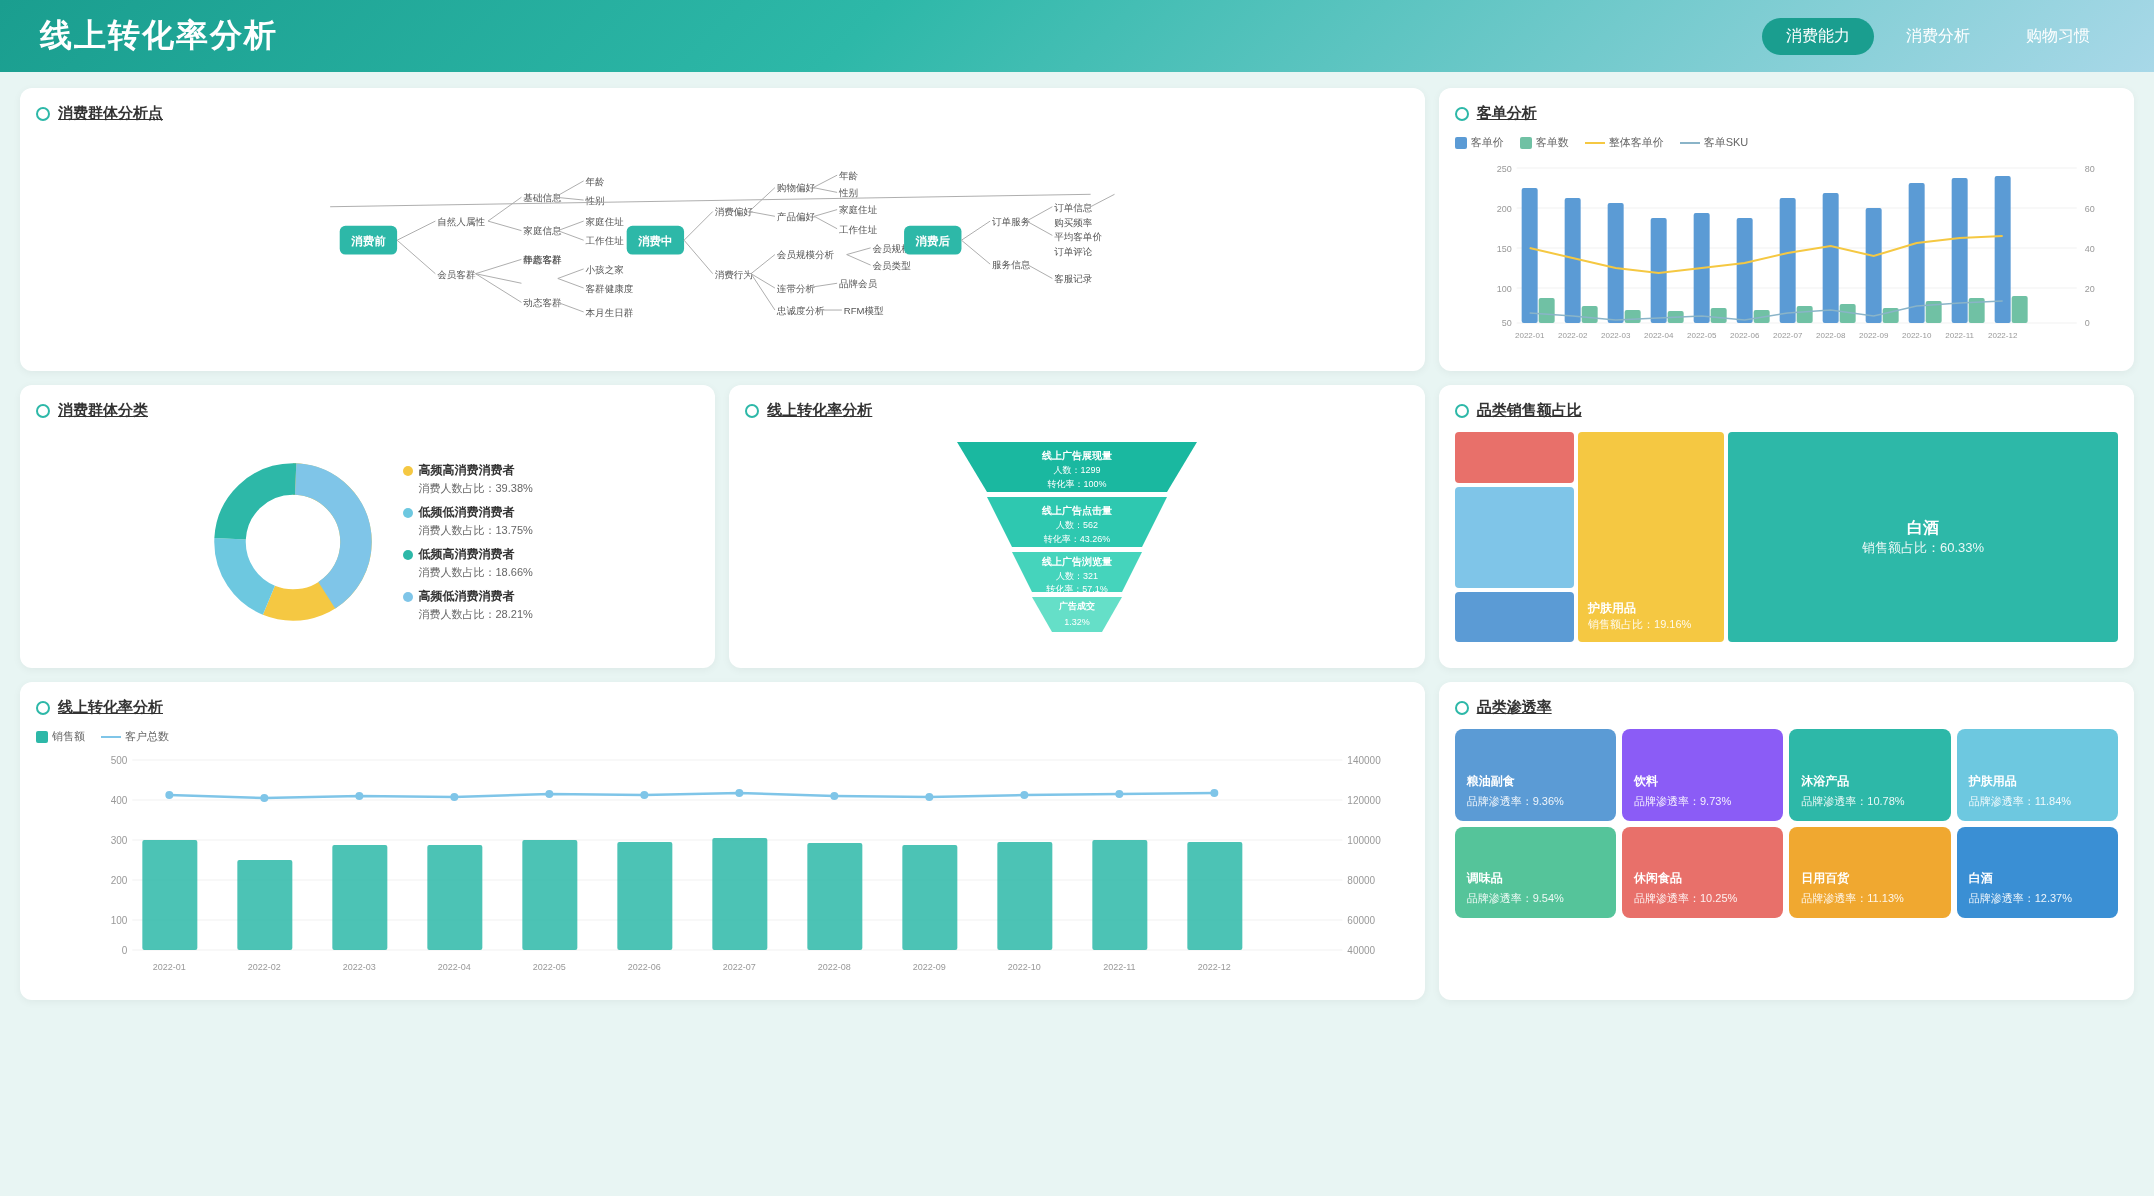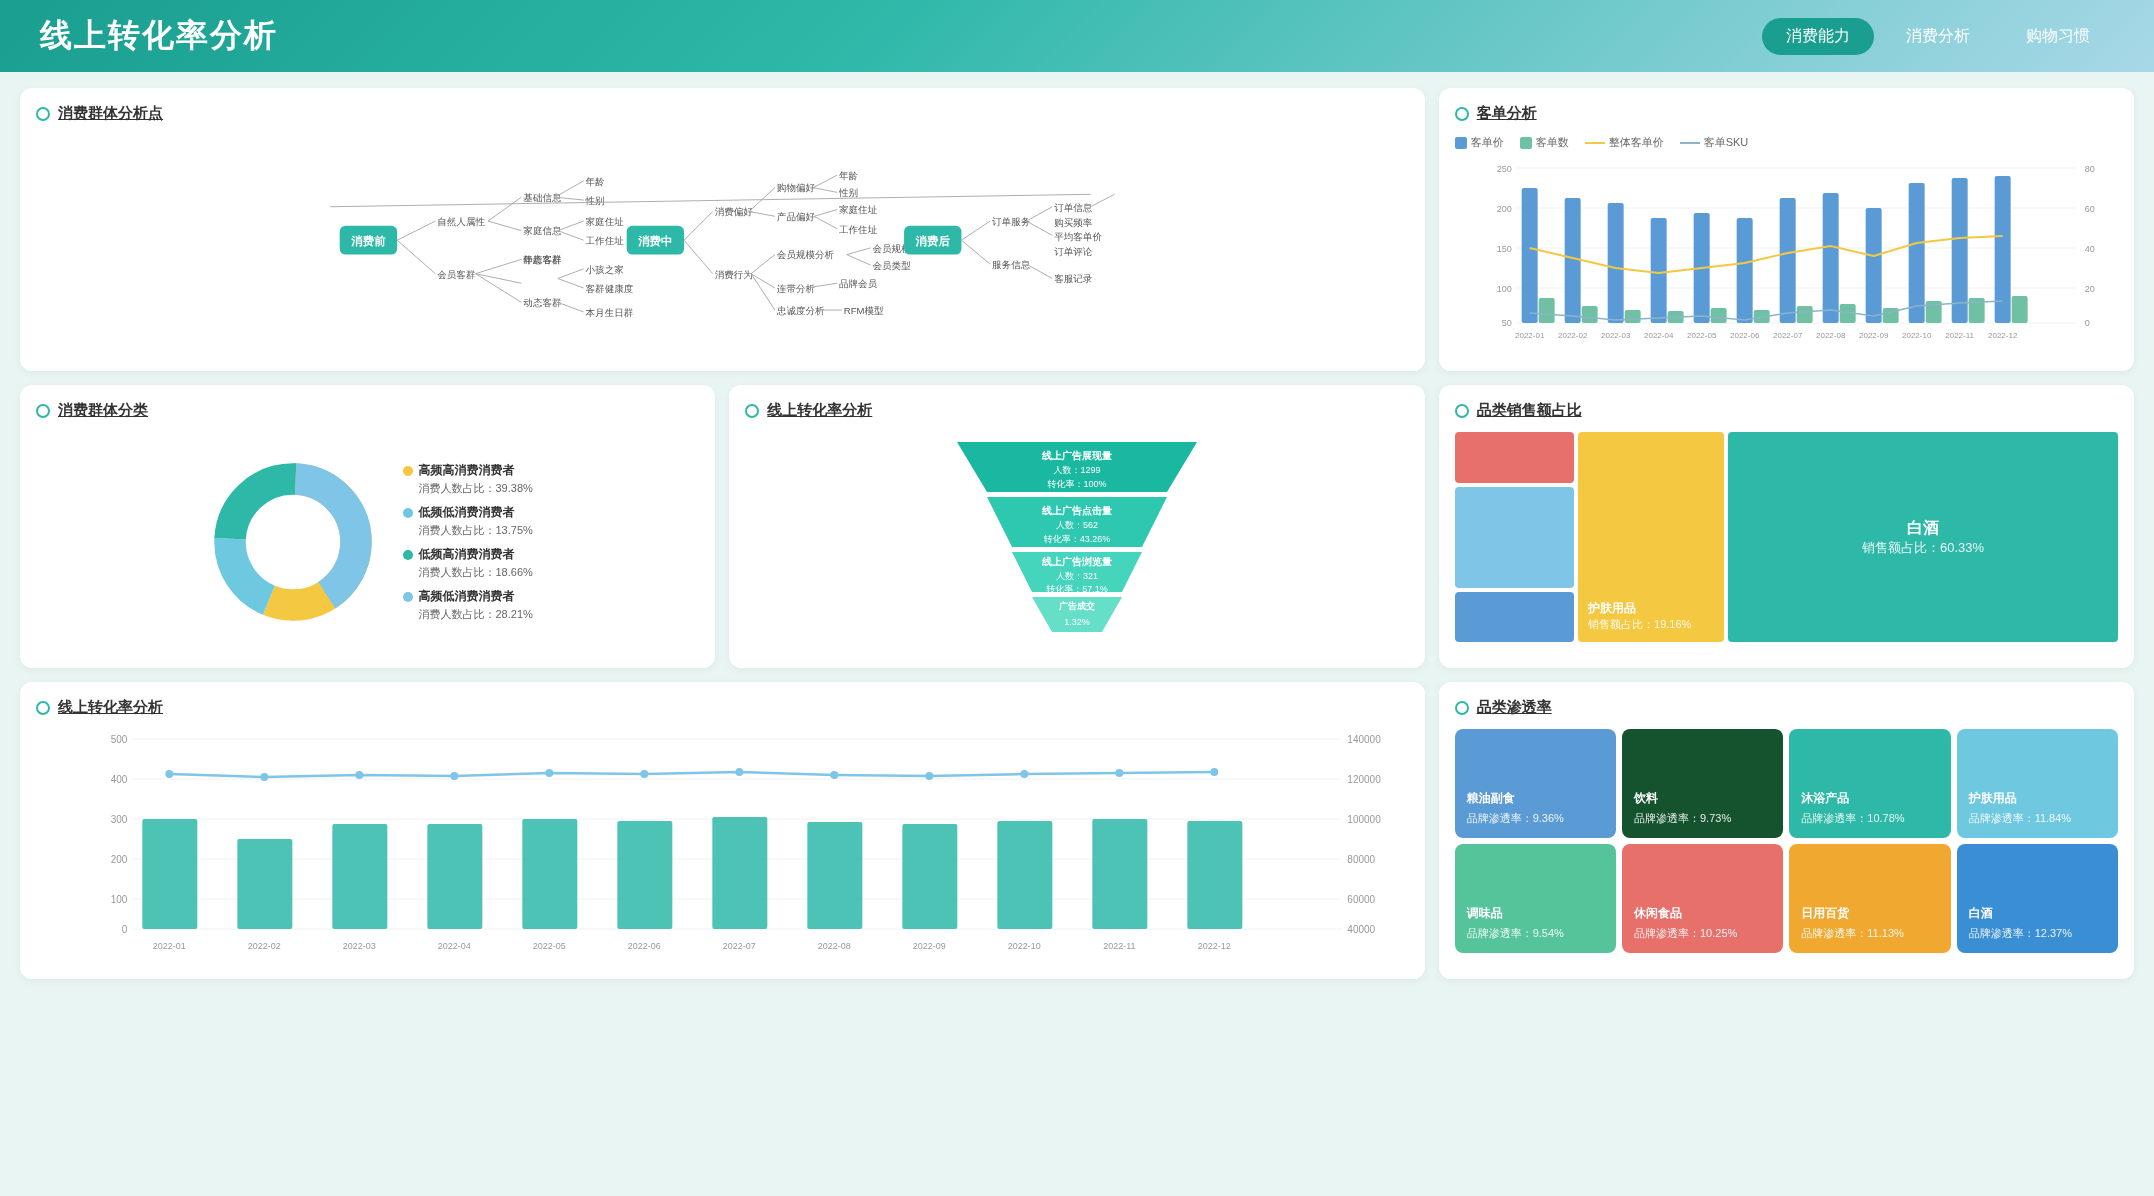--- a/index.html
+++ b/index.html
@@ -157,21 +157,21 @@
       height: 2px;
       flex-shrink: 0;
     }
 
     
     .penetration-grid {
       display: grid;
       grid-template-columns: 1fr 1fr 1fr 1fr;
       grid-template-rows: 1fr 1fr;
       gap: 6px;
-      height: 224px;
+      height: 189px;
     }
     .penetration-cell {
       border-radius: 8px;
       padding: 12px;
       display: flex;
       flex-direction: column;
       justify-content: flex-end;
     }
     .penetration-name {
       font-size: 12px;
@@ -506,20 +506,30 @@
         <div style="color:rgba(255,255,255,0.9);font-size:13px;">销售额占比：60.33%</div>
       </div>
     </div>
   </div>
 
   <div class="card card-wide">
     <div class="card-title">
       <span class="card-title-dot"></span>
       <span>线上转化率分析</span>
     </div>
+    <div class="chart-legend" style="margin-bottom:6px;">
+      <div class="chart-legend-item">
+        <div class="legend-sq" style="background:#2db8a8"></div>
+        <span>销售额</span>
+      </div>
+      <div class="chart-legend-item">
+        <div class="legend-line" style="background:#7fc5e8;height:2px"></div>
+        <span>客户总数</span>
+      </div>
+    </div>
     <div>
       <svg width="100%" height="230" viewBox="0 0 1280 230">
 
         <line x1="50" y1="10" x2="1260" y2="10" stroke="#e0e0e0" stroke-width="0.5"></line>
         <line x1="50" y1="50" x2="1260" y2="50" stroke="#e0e0e0" stroke-width="0.5"></line>
         <line x1="50" y1="90" x2="1260" y2="90" stroke="#e0e0e0" stroke-width="0.5"></line>
         <line x1="50" y1="130" x2="1260" y2="130" stroke="#e0e0e0" stroke-width="0.5"></line>
         <line x1="50" y1="170" x2="1260" y2="170" stroke="#e0e0e0" stroke-width="0.5"></line>
         <line x1="50" y1="200" x2="1260" y2="200" stroke="#e0e0e0" stroke-width="0.5"></line>
 
@@ -584,21 +594,21 @@
   <div class="card">
     <div class="card-title">
       <span class="card-title-dot"></span>
       <span>品类渗透率</span>
     </div>
     <div class="penetration-grid">
       <div class="penetration-cell" style="background:#5b9bd5">
         <div class="penetration-name">粮油副食</div>
         <div class="penetration-rate">品牌渗透率：9.36%</div>
       </div>
-      <div class="penetration-cell" style="background:#14532d">
+      <div class="penetration-cell" style="background:#8b5cf6">
         <div class="penetration-name">饮料</div>
         <div class="penetration-rate">品牌渗透率：9.73%</div>
       </div>
       <div class="penetration-cell" style="background:#2db8a8">
         <div class="penetration-name">沐浴产品</div>
         <div class="penetration-rate">品牌渗透率：10.78%</div>
       </div>
       <div class="penetration-cell" style="background:#6dc8e0">
         <div class="penetration-name">护肤用品</div>
         <div class="penetration-rate">品牌渗透率：11.84%</div>

